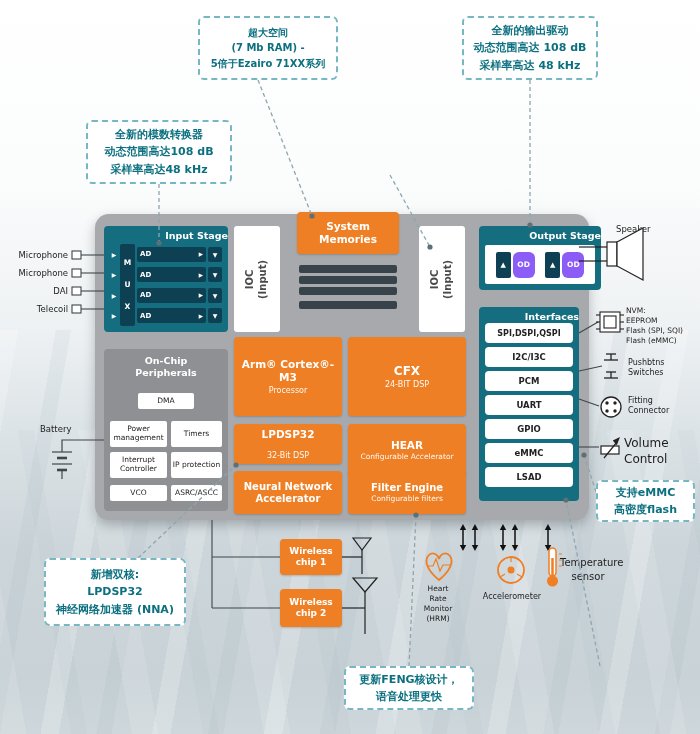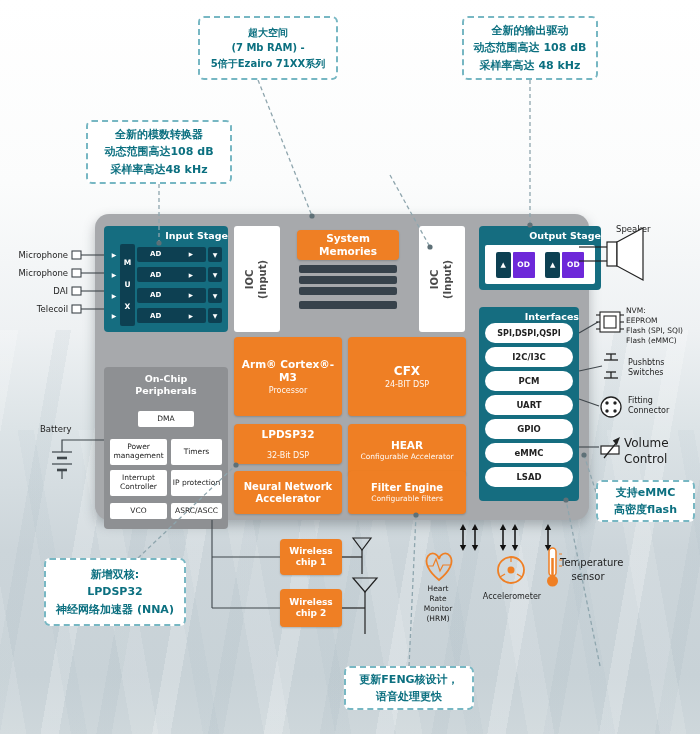--- a/index.html
+++ b/index.html
@@ -25,29 +25,29 @@
   .ioc { position:absolute; background:#fff; border-radius:3px; display:flex; align-items:center; justify-content:center; z-index:3; }
   .ioc-text { display:inline-block; transform:rotate(-90deg); font-weight:700; font-size:10px; color:#4a4a4a; text-align:center; line-height:1.25; }
   .membar { position:absolute; background:#37424b; border-radius:2px; z-index:3; }
   .is-body { position:absolute; left:6px; top:18px; right:6px; bottom:6px; display:flex; align-items:stretch; gap:2px; }
   .is-arrcol { display:flex; flex-direction:column; justify-content:space-around; align-items:center; width:8px; color:#fff; font-size:6px; }
   .mux { width:15px; background:#0d4052; color:#fff; font-size:7.5px; font-weight:700; text-align:center;
     display:flex; align-items:center; justify-content:center; line-height:2.9; border-radius:2px; }
   .is-rows { flex:1; display:flex; flex-direction:column; justify-content:space-around; }
   .is-row { display:flex; align-items:center; gap:2px; }
   .ad-box { flex:1; background:#0d4052; color:#fff; font-size:7px; font-weight:700; display:flex; align-items:center;
-    justify-content:space-between; padding:0 13px; height:15px; border-radius:2px; }
+    justify-content:space-between; padding:0 3px; height:15px; border-radius:2px; }
   .ad-arr { font-size:5.5px; }
   .dn-box { width:14px; height:15px; background:#0d4052; color:#fff; font-size:6px; display:flex; align-items:center; justify-content:center; border-radius:2px; }
   .os-body { position:absolute; left:6px; top:19px; right:6px; bottom:6px; background:#fff; border-radius:2px;
     display:flex; align-items:center; justify-content:space-evenly; }
   .od-group { display:flex; gap:2px; }
   .od-up { width:15px; height:26px; background:#0d4052; color:#fff; font-size:7px; display:flex; align-items:center; justify-content:center; border-radius:2px; }
-  .od-box { width:22px; height:26px; background:#6d28d9; color:#fff; font-size:7.5px; font-weight:700; display:flex; align-items:center; justify-content:center; border-radius:1px; }
-  .if-row { position:absolute; left:6px; width:88px; height:20px; background:#fff; border-radius:10px;
+  .od-box { width:22px; height:26px; background:#8b5cf6; color:#fff; font-size:7.5px; font-weight:700; display:flex; align-items:center; justify-content:center; border-radius:6px; }
+  .if-row { position:absolute; left:6px; width:88px; height:20px; background:#fff; border-radius:4px;
     font-size:8.5px; font-weight:700; color:#222; display:flex; align-items:center; justify-content:center; }
   .pp-item { position:absolute; background:#fff; border-radius:2px; font-size:7.5px; color:#222;
     display:flex; align-items:center; justify-content:center; text-align:center; line-height:1.15; }
   .pp-title { color:#fff; font-weight:700; font-size:9.5px; text-align:center; padding-top:6px; line-height:1.25; }
   .xlabel { position:absolute; font-size:8.5px; color:#1d1d1d; z-index:4; }
   .overlay { position:absolute; left:0; top:0; z-index:5; pointer-events:none; }
 </style>
 </head>
 <body>
 
@@ -121,21 +121,21 @@
 
   <div class="ioc" style="left:234px;top:226px;width:46px;height:106px">
     <span class="ioc-text" data-bind="chip.ioc_left">IOC
 (Input)</span>
   </div>
   <div class="ioc" style="left:419px;top:226px;width:46px;height:106px">
     <span class="ioc-text" data-bind="chip.ioc_right">IOC
 (Input)</span>
   </div>
 
-  <div class="obox" style="left:297px;top:230px;width:102px;height:30px">
+  <div class="obox" style="left:297px;top:212px;width:102px;height:42px">
     <span class="t1" data-bind="chip.system_memories">System
 Memories</span>
   </div>
   <div class="membar" style="left:299px;top:265px;width:98px;height:8px"></div>
   <div class="membar" style="left:299px;top:276px;width:98px;height:8px"></div>
   <div class="membar" style="left:299px;top:287px;width:98px;height:8px"></div>
   <div class="membar" style="left:299px;top:301px;width:98px;height:8px"></div>
 
   <div class="tbox" style="left:479px;top:226px;width:122px;height:64px">
     <div class="tbox-title" data-bind="chip.output_stage.title">Output Stage</div>
@@ -144,21 +144,21 @@
         <span class="od-up" data-bind="icons.up_arrow">▲</span>
         <span class="od-box" data-bind="chip.output_stage.od">OD</span>
       </div>
       <div class="od-group">
         <span class="od-up" data-bind="icons.up_arrow">▲</span>
         <span class="od-box" data-bind="chip.output_stage.od">OD</span>
       </div>
     </div>
   </div>
 
-  <div class="tbox" style="left:104px;top:367px;width:124px;height:162px;background:#8e9093">
+  <div class="tbox" style="left:104px;top:349px;width:124px;height:162px;background:#8e9093">
     <div class="pp-title" data-bind="chip.peripherals.title">On-Chip
 Peripherals</div>
     <div class="pp-item" style="left:34px;top:44px;width:56px;height:16px" data-bind="chip.peripherals.dma">DMA</div>
     <div class="pp-item" style="left:6px;top:72px;width:57px;height:26px" data-bind="chip.peripherals.grid.0">Power
 management</div>
     <div class="pp-item" style="left:67px;top:72px;width:51px;height:26px" data-bind="chip.peripherals.grid.1">Timers</div>
     <div class="pp-item" style="left:6px;top:103px;width:57px;height:26px" data-bind="chip.peripherals.grid.2">Interrupt
 Controller</div>
     <div class="pp-item" style="left:67px;top:103px;width:51px;height:26px" data-bind="chip.peripherals.grid.3">IP protection</div>
     <div class="pp-item" style="left:6px;top:136px;width:57px;height:16px" data-bind="chip.peripherals.grid.4">VCO</div>

